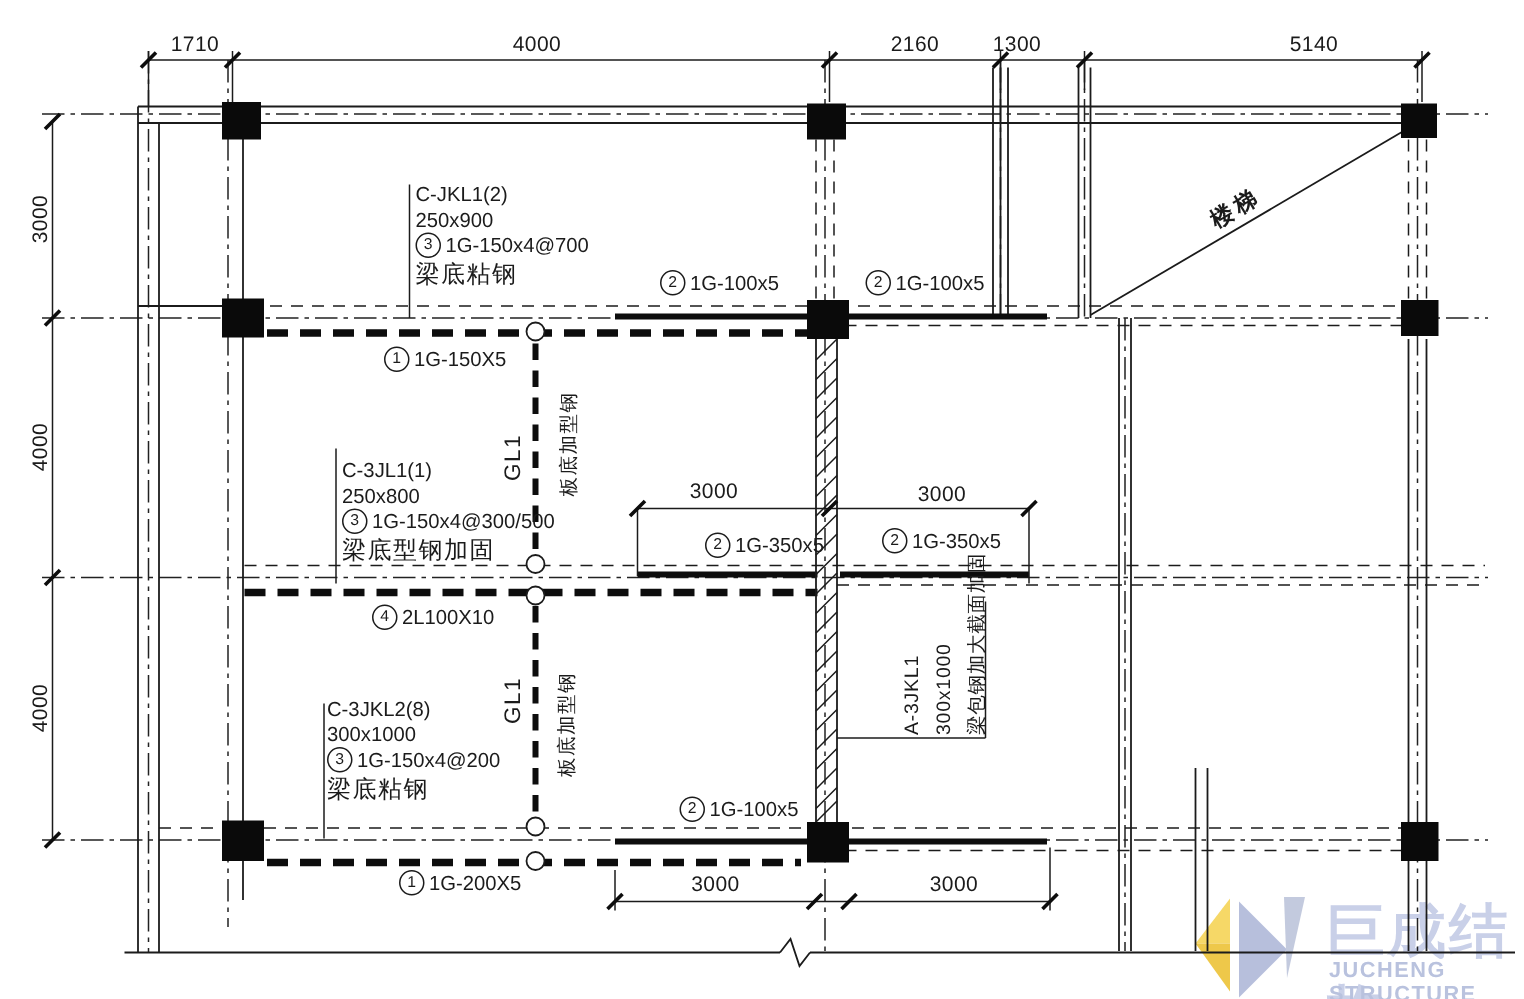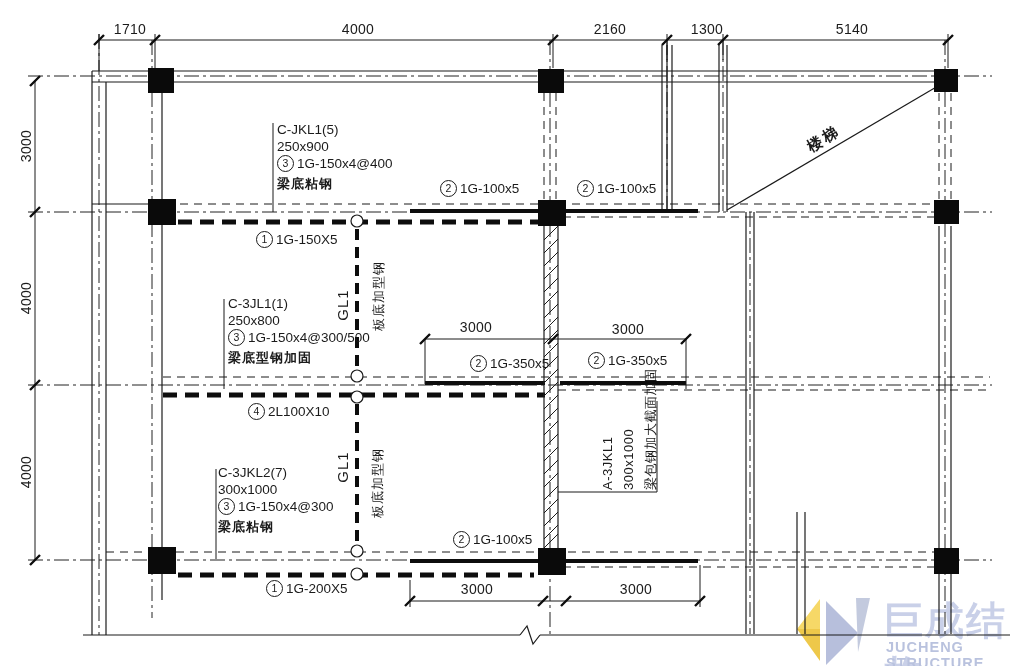--- a/index.html
+++ b/index.html
@@ -11,21 +11,21 @@
   .lbl{position:absolute;z-index:3;white-space:nowrap;}
   .dim{font-size:14px;transform:translate(-50%,-50%);letter-spacing:.3px;}
   .rot{transform:translate(-50%,-50%) rotate(-90deg);}
   .tag{display:flex;align-items:center;gap:3px;font-size:13.5px;}
   .circ{
     display:inline-flex;width:15px;height:15px;border:1.2px solid #1b1b1b;border-radius:50%;
     font-size:10.5px;line-height:15px;align-items:center;justify-content:center;flex:none;
   }
   .block{font-size:13.5px;line-height:17px;}
   .block .row{display:flex;align-items:center;gap:3px;height:17px;}
-  .cnbold{font-weight:bold;font-size:13px;letter-spacing:1px;margin-top:3px;}
+  .cnbold{font-weight:normal;font-size:16px;letter-spacing:1px;margin-top:3px;}
   .vcol{position:absolute;transform-origin:left top;transform:rotate(-90deg);font-size:13px;letter-spacing:.5px;}
   .vtext{transform:translate(-50%,-50%) rotate(-90deg);}
   .gl1{font-size:15px;letter-spacing:1px;}
   .slab{font-size:13px;letter-spacing:1px;}
   .stairs{font-size:15px;font-weight:bold;transform:translate(-50%,-50%) rotate(-31deg);letter-spacing:3px;}
   .logo{position:absolute;left:0;top:0;z-index:1;}
   .logo-cn{position:absolute;left:884px;top:594px;font-size:39px;font-weight:bold;color:#c9d0e8;letter-spacing:2px;z-index:1;}
   .logo-en{position:absolute;left:886px;top:639px;font-size:14.5px;font-weight:bold;color:#b9c2de;letter-spacing:1px;z-index:1;}
 </style>
 </head>
@@ -169,22 +169,22 @@
       <line x1="224" y1="299" x2="224" y2="389"></line>
       <line x1="216" y1="469" x2="216" y2="559"></line>
       <line x1="558" y1="492" x2="657" y2="492"></line>
       <line x1="657" y1="401" x2="657" y2="492"></line>
     </g>
   </svg>
 
   <div class="lbl dim" style="left:130px;top:29px">1710</div>
   <div class="lbl dim" style="left:358px;top:29px">4000</div>
   <div class="lbl dim" style="left:610px;top:29px">2160</div>
-  <div class="lbl dim" style="left:707px;top:29px">1300</div>
-  <div class="lbl dim" style="left:852px;top:29px">5140</div>
+  <div class="lbl dim" style="left:678px;top:29px">1300</div>
+  <div class="lbl dim" style="left:876px;top:29px">5140</div>
 
   <div class="lbl dim rot" style="left:26px;top:146px">3000</div>
   <div class="lbl dim rot" style="left:26px;top:298px">4000</div>
   <div class="lbl dim rot" style="left:26px;top:472px">4000</div>
 
   <div class="lbl dim" style="left:476px;top:327px">3000</div>
   <div class="lbl dim" style="left:628px;top:329px">3000</div>
   <div class="lbl dim" style="left:477px;top:589px">3000</div>
   <div class="lbl dim" style="left:636px;top:589px">3000</div>
 
@@ -215,45 +215,45 @@
   <div class="lbl tag" style="left:453px;top:531px">
     <span class="circ">2</span>
       <span>1G-100x5</span>
   </div>
   <div class="lbl tag" style="left:266px;top:580px">
     <span class="circ">1</span>
       <span>1G-200X5</span>
   </div>
 
   <div class="lbl block" style="left:277px;top:121px">
-    <div>C-JKL1(5)</div>
+    <div>C-JKL1(2)</div>
     <div>250x900</div>
     <div class="row">
         <span class="circ">3</span>
-        <span>1G-150x4@400</span>
+        <span>1G-150x4@700</span>
       </div>
     <div class="cnbold">梁底粘钢</div>
   </div>
 
-  <div class="lbl block" style="left:228px;top:295px">
+  <div class="lbl block" style="left:228px;top:305px">
     <div>C-3JL1(1)</div>
     <div>250x800</div>
     <div class="row">
         <span class="circ">3</span>
         <span>1G-150x4@300/500</span>
       </div>
     <div class="cnbold">梁底型钢加固</div>
   </div>
 
   <div class="lbl block" style="left:218px;top:464px">
-    <div>C-3JKL2(7)</div>
+    <div>C-3JKL2(8)</div>
     <div>300x1000</div>
     <div class="row">
         <span class="circ">3</span>
-        <span>1G-150x4@300</span>
+        <span>1G-150x4@200</span>
       </div>
     <div class="cnbold">梁底粘钢</div>
   </div>
 
   <div>
     <span class="lbl vcol" style="left:600px;top:490px">A-3JKL1</span>
     <span class="lbl vcol" style="left:621px;top:490px">300x1000</span>
     <span class="lbl vcol" style="left:642px;top:490px">梁包钢加大截面加固</span>
   </div>
 

